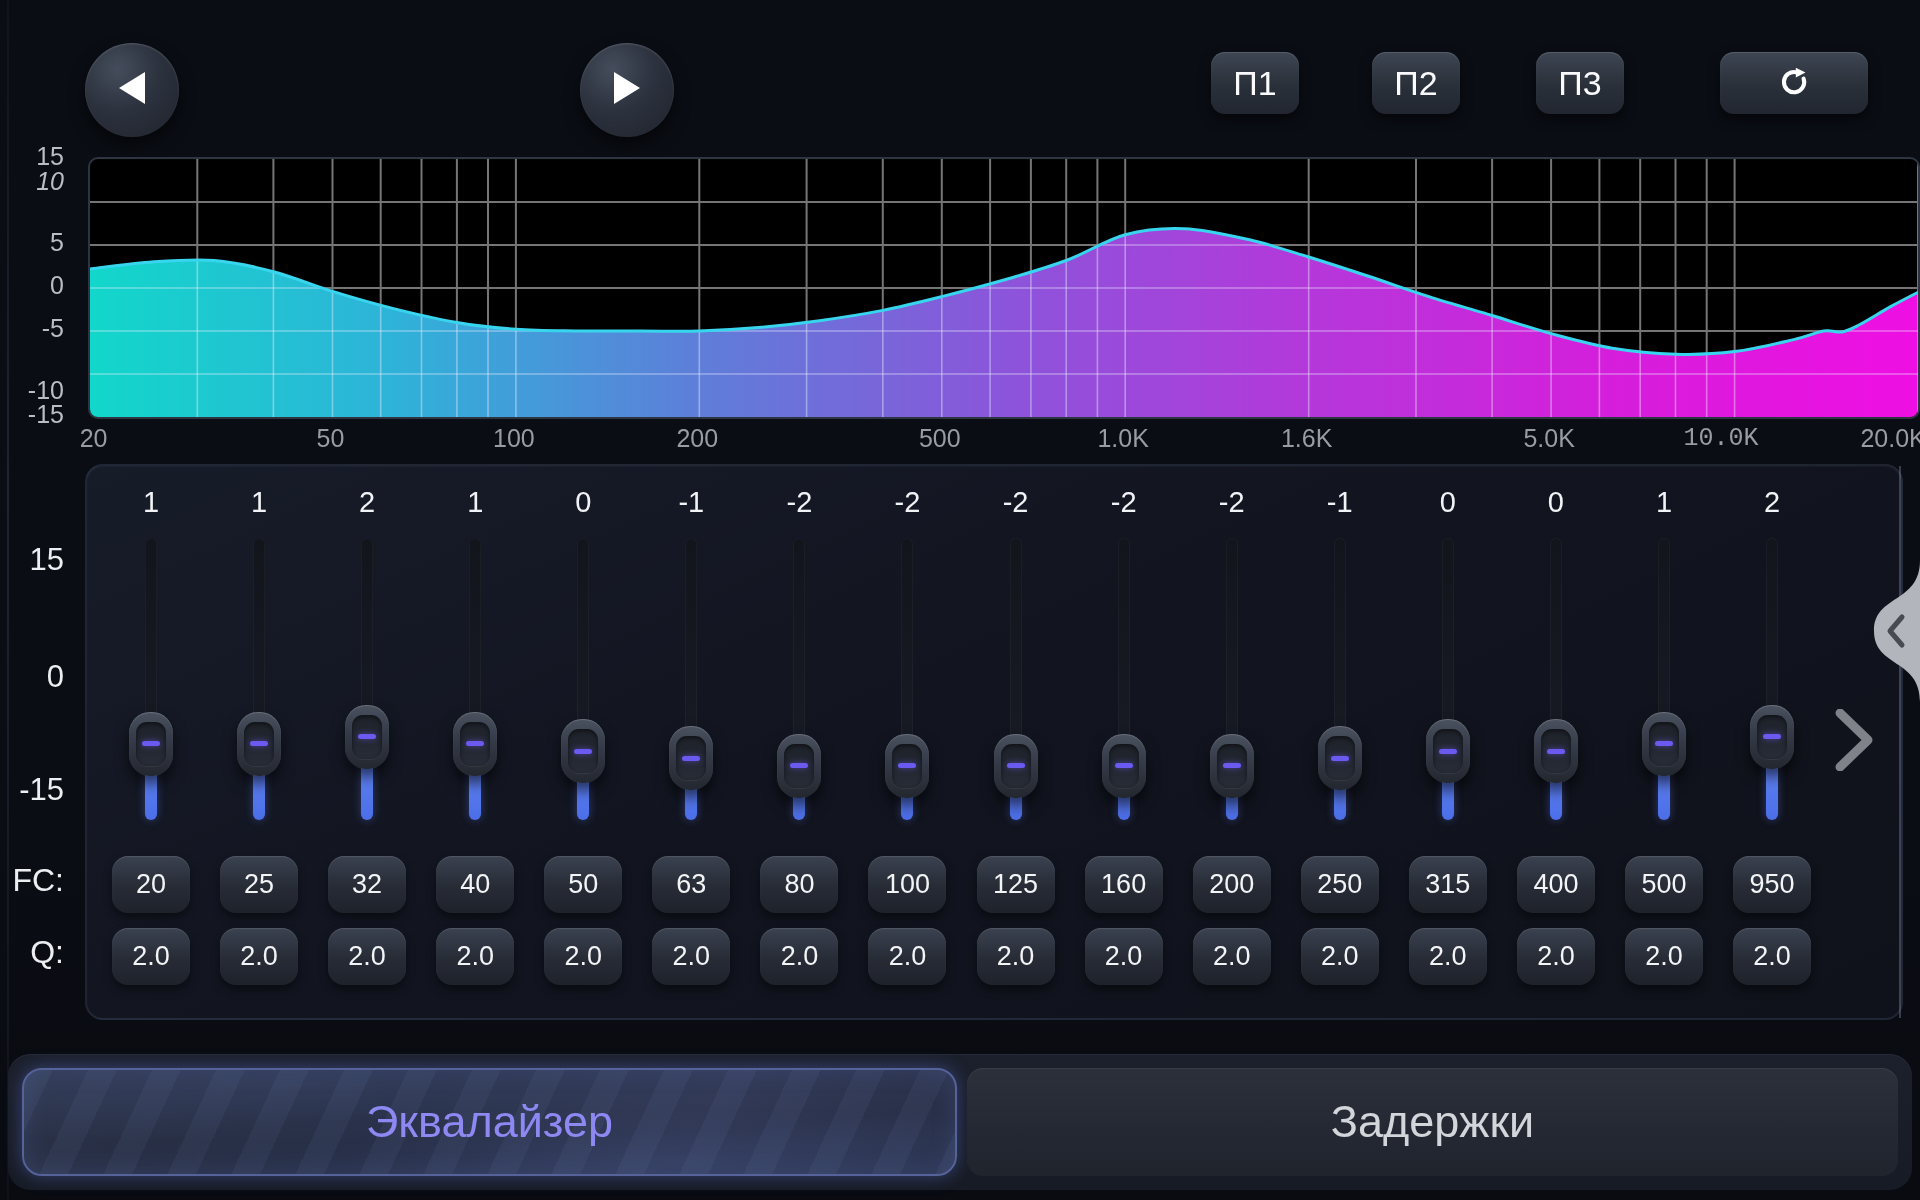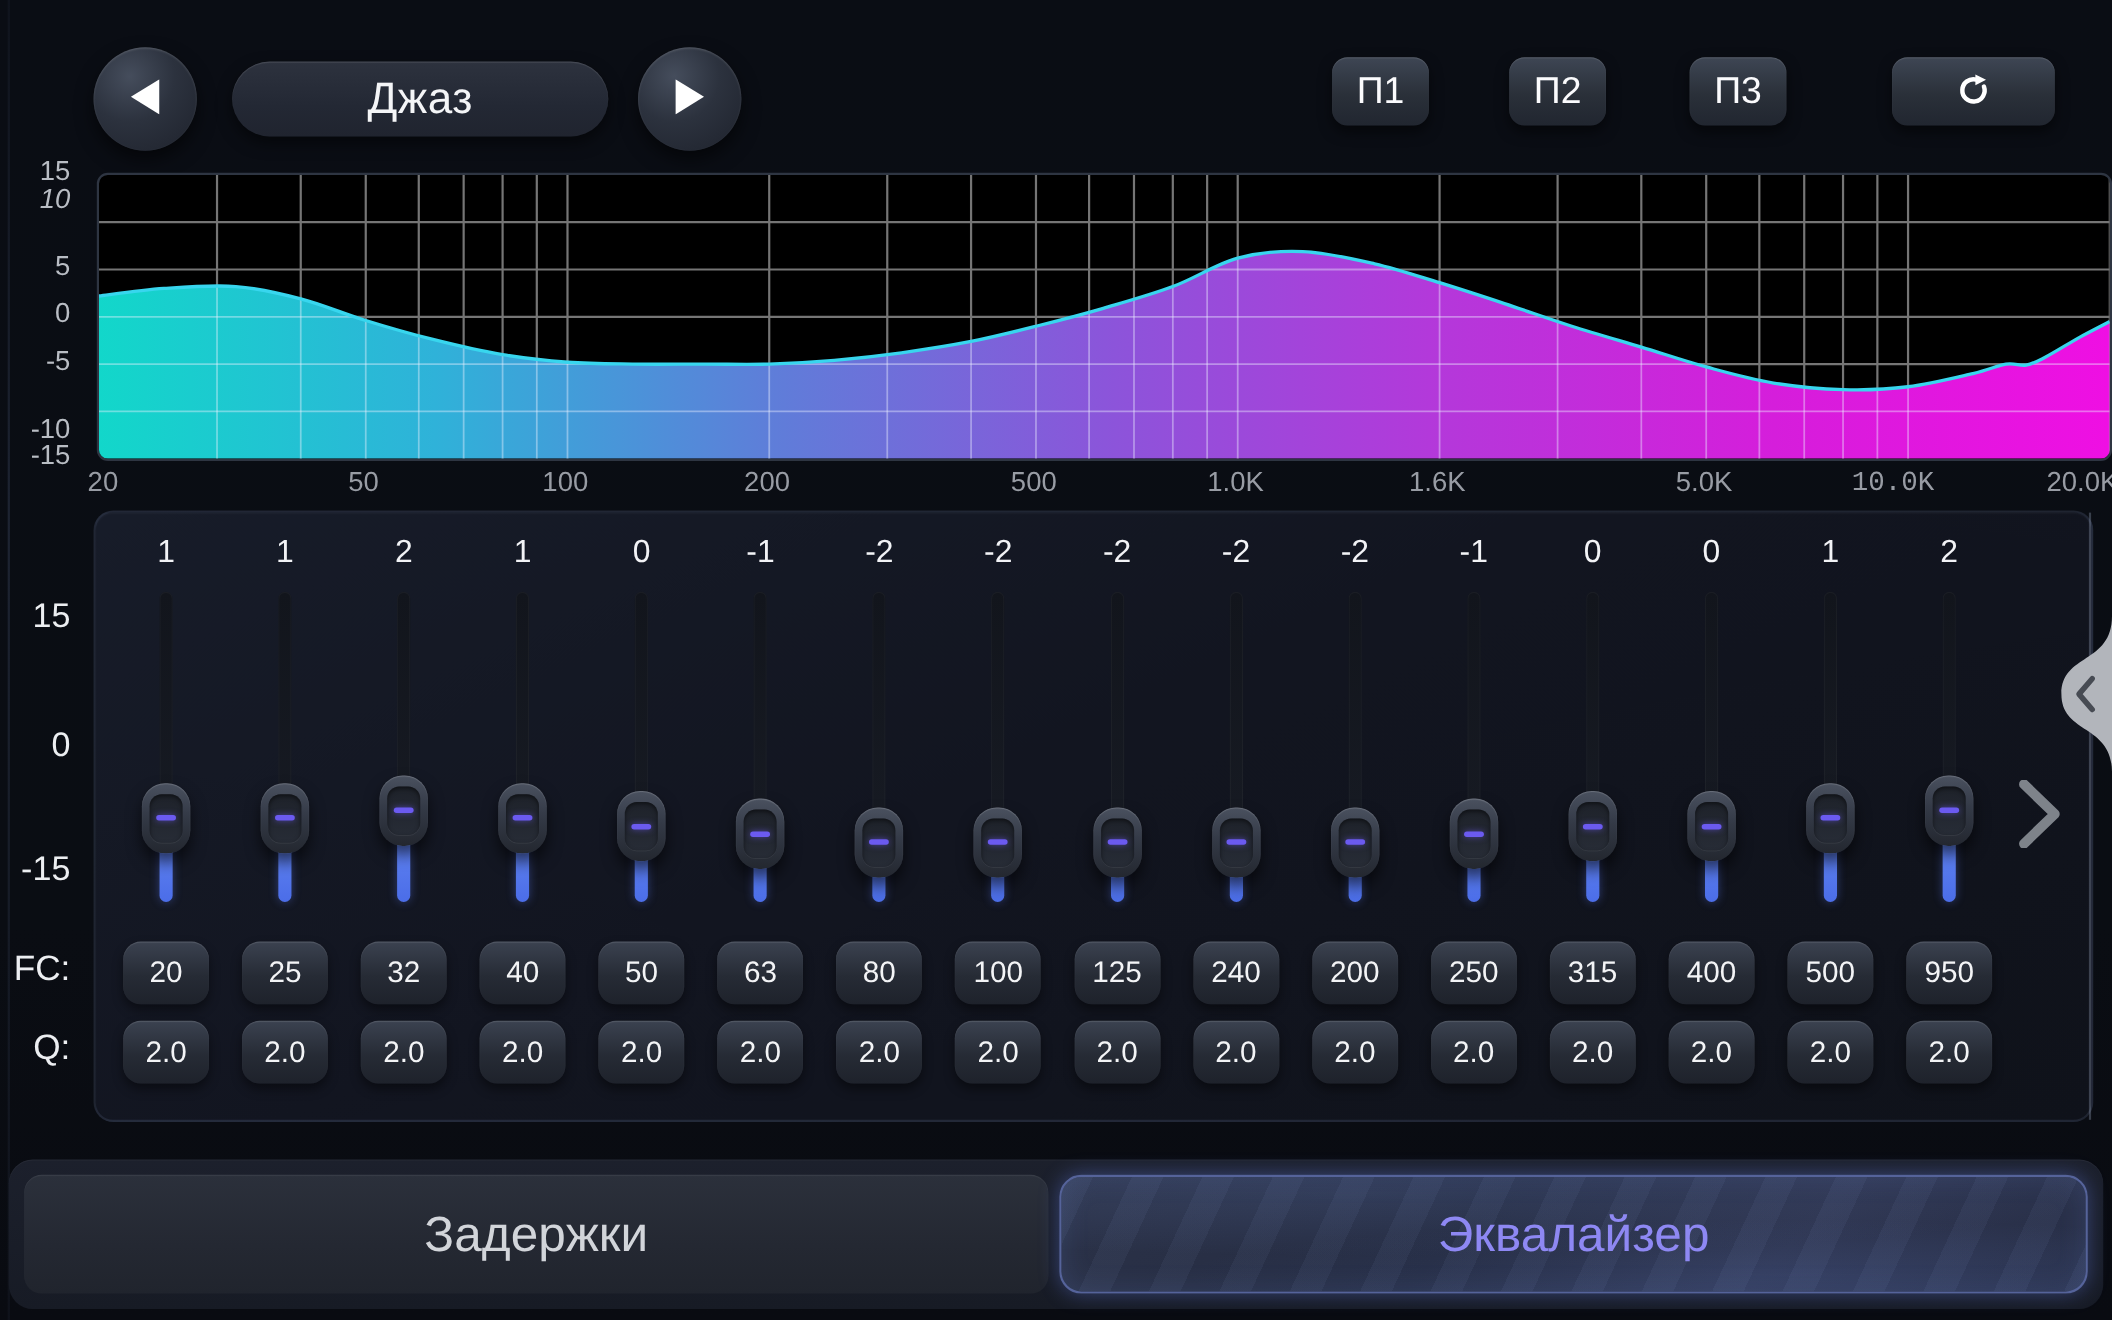--- a/index.html
+++ b/index.html
@@ -93,23 +93,20 @@
 
 <div id="screen">
   <div class="edge-glow"></div>
 
   <div class="circle-btn" style="left:85px;top:43px;">
     <span>
       <svg width="26" height="32" viewBox="0 0 26 32">
           <polygon points="26,0 0,16 26,32" fill="#ffffff"></polygon>
         </svg>
     </span>
-  </div>
-  <div class="preset-pill">
-    <span>Джаз</span>
   </div>
   <div class="circle-btn" style="left:580px;top:43px;">
     <span>
       <svg width="26" height="32" viewBox="0 0 26 32">
           <polygon points="0,0 26,16 0,32" fill="#ffffff"></polygon>
         </svg>
     </span>
   </div>
   <div class="mem-btn" style="left:1211px;">
     <span>П1</span>
@@ -372,21 +369,21 @@
         <div class="gain-label">-2</div>
        <div class="slider">
          <div class="track-dark"></div>
          <div class="track-blue" style="top: 227.5px; height: 54.5px;"></div>
          <div class="thumb" style="top:195.5px;">
            <div class="thumb-inner">
              <div class="thumb-dash" style="background:#6b5af0;box-shadow:0 0 6px #6b5af099;"></div>
            </div>
          </div>
        </div>
-       <div class="pill-btn fc-btn">240</div>
+       <div class="pill-btn fc-btn">160</div>
        <div class="pill-btn q-btn">2.0</div>
       </div>
       <div class="band" style="left: 1104.7px;">
         <div class="gain-label">-2</div>
        <div class="slider">
          <div class="track-dark"></div>
          <div class="track-blue" style="top: 227.5px; height: 54.5px;"></div>
          <div class="thumb" style="top:195.5px;">
            <div class="thumb-inner">
              <div class="thumb-dash" style="background:#6b5af0;box-shadow:0 0 6px #6b5af099;"></div>
@@ -481,21 +478,21 @@
     </svg>
   </div>
   <div class="pager">
     <svg width="40" height="62" viewBox="0 0 40 62">
       <polyline points="6,4 34,31 6,58" fill="none" stroke="#7e838a" stroke-width="9" stroke-linecap="round" stroke-linejoin="round"></polyline>
     </svg>
   </div>
 
   <div class="tabbar">
     <div class="tabs">
+      <div class="tab selected">
+          <span>Эквалайзер</span>
+        </div>
       <div class="tab">
           <span>Задержки</span>
         </div>
-      <div class="tab selected">
-          <span>Эквалайзер</span>
-        </div>
     </div>
   </div>
 </div>
 
 </body></html>

